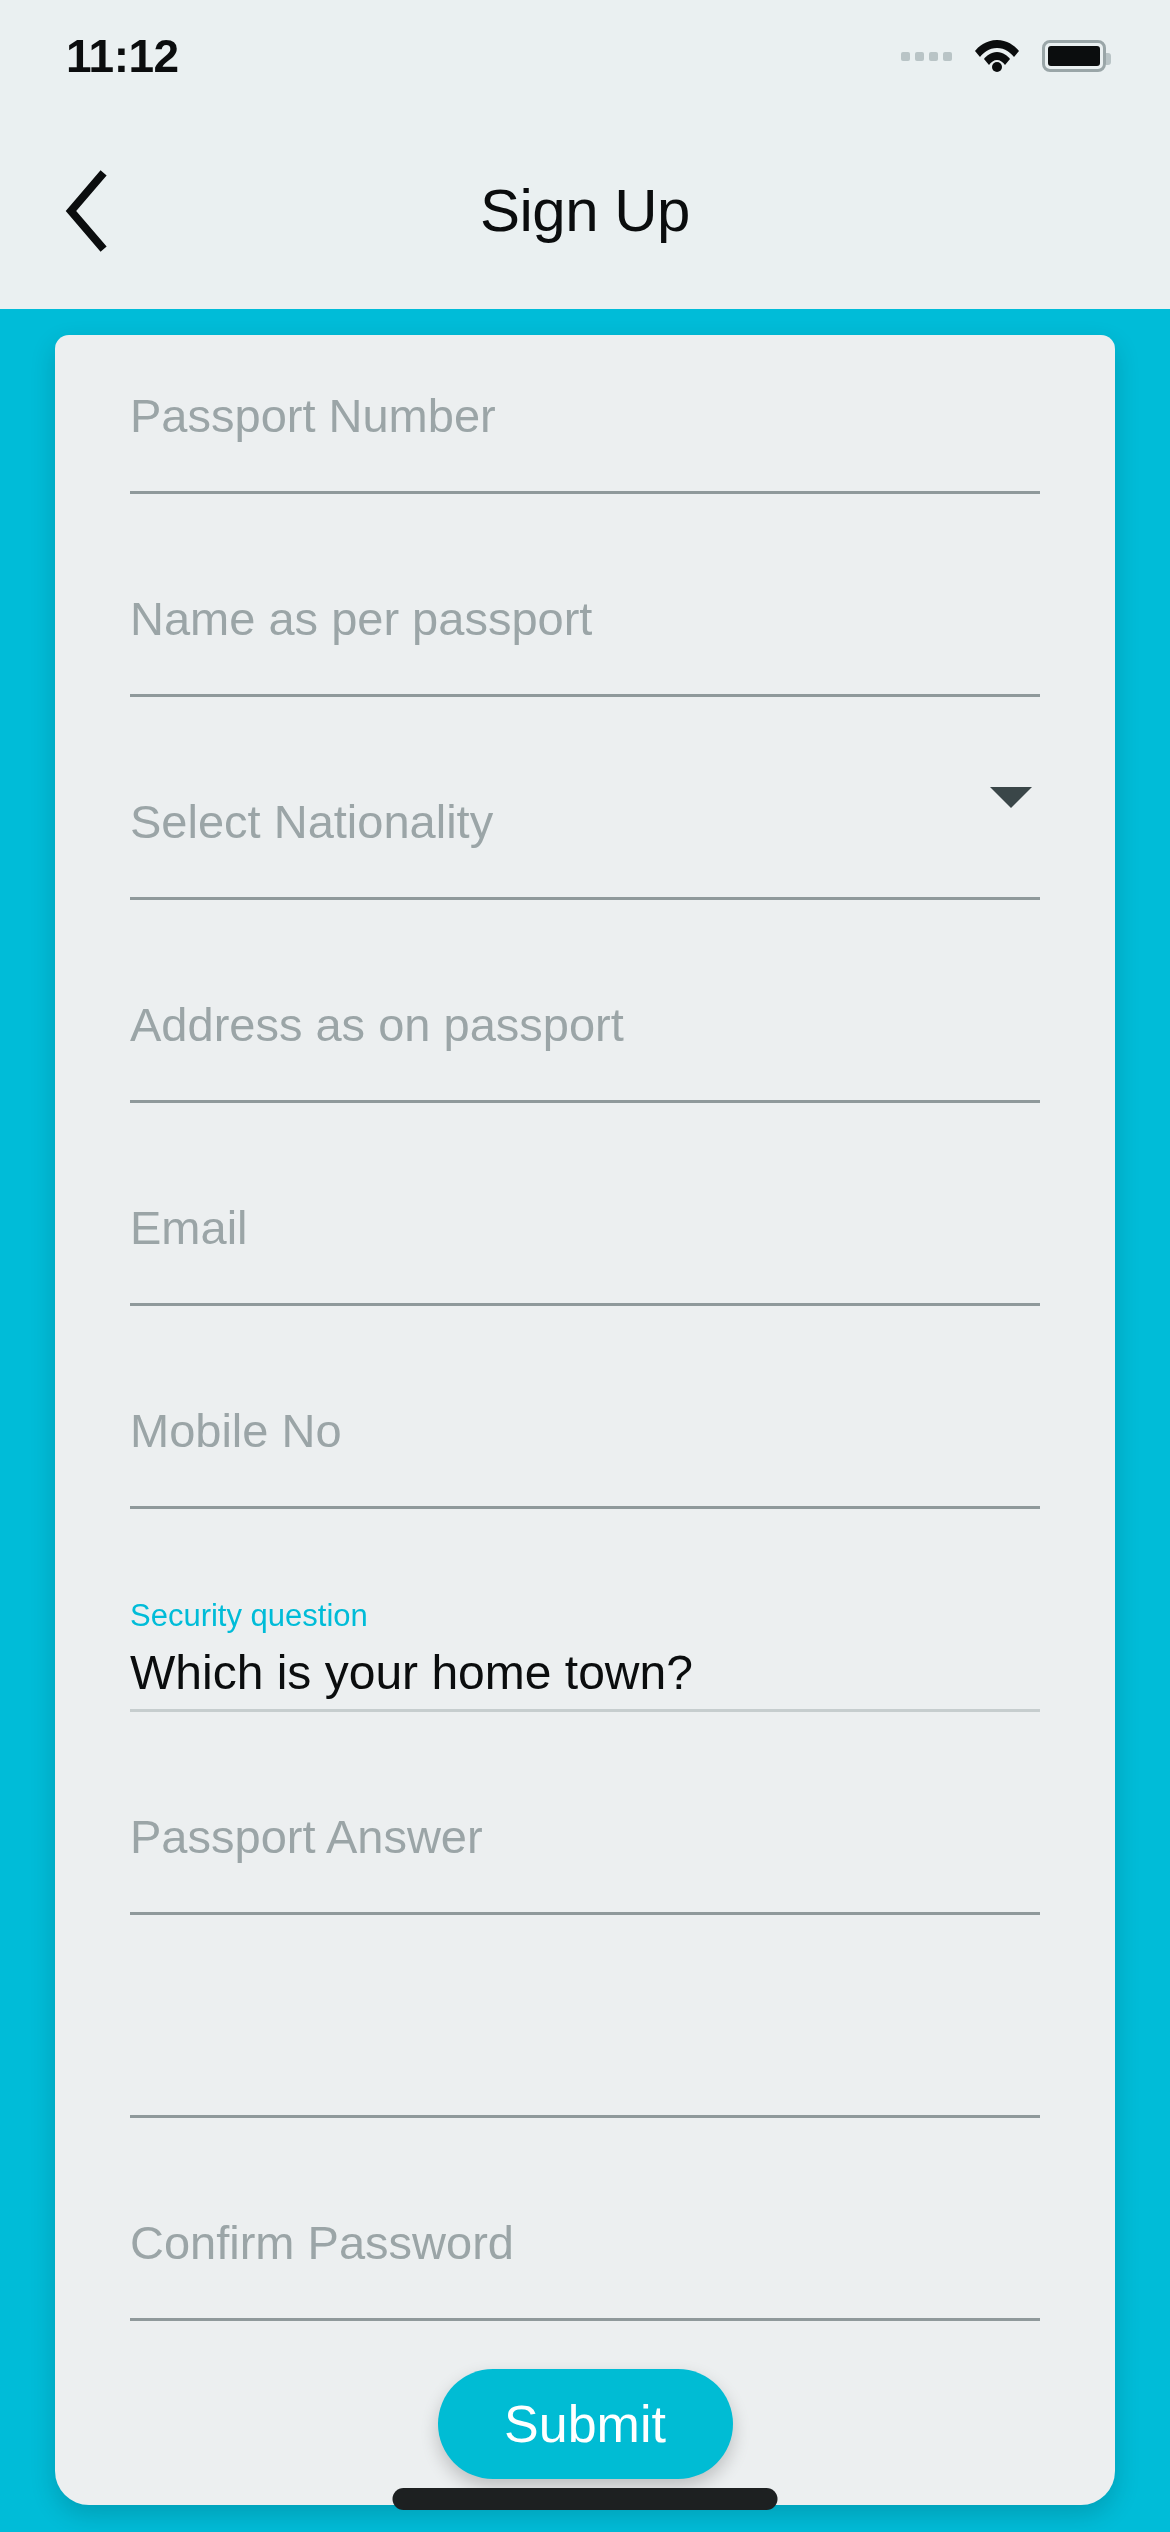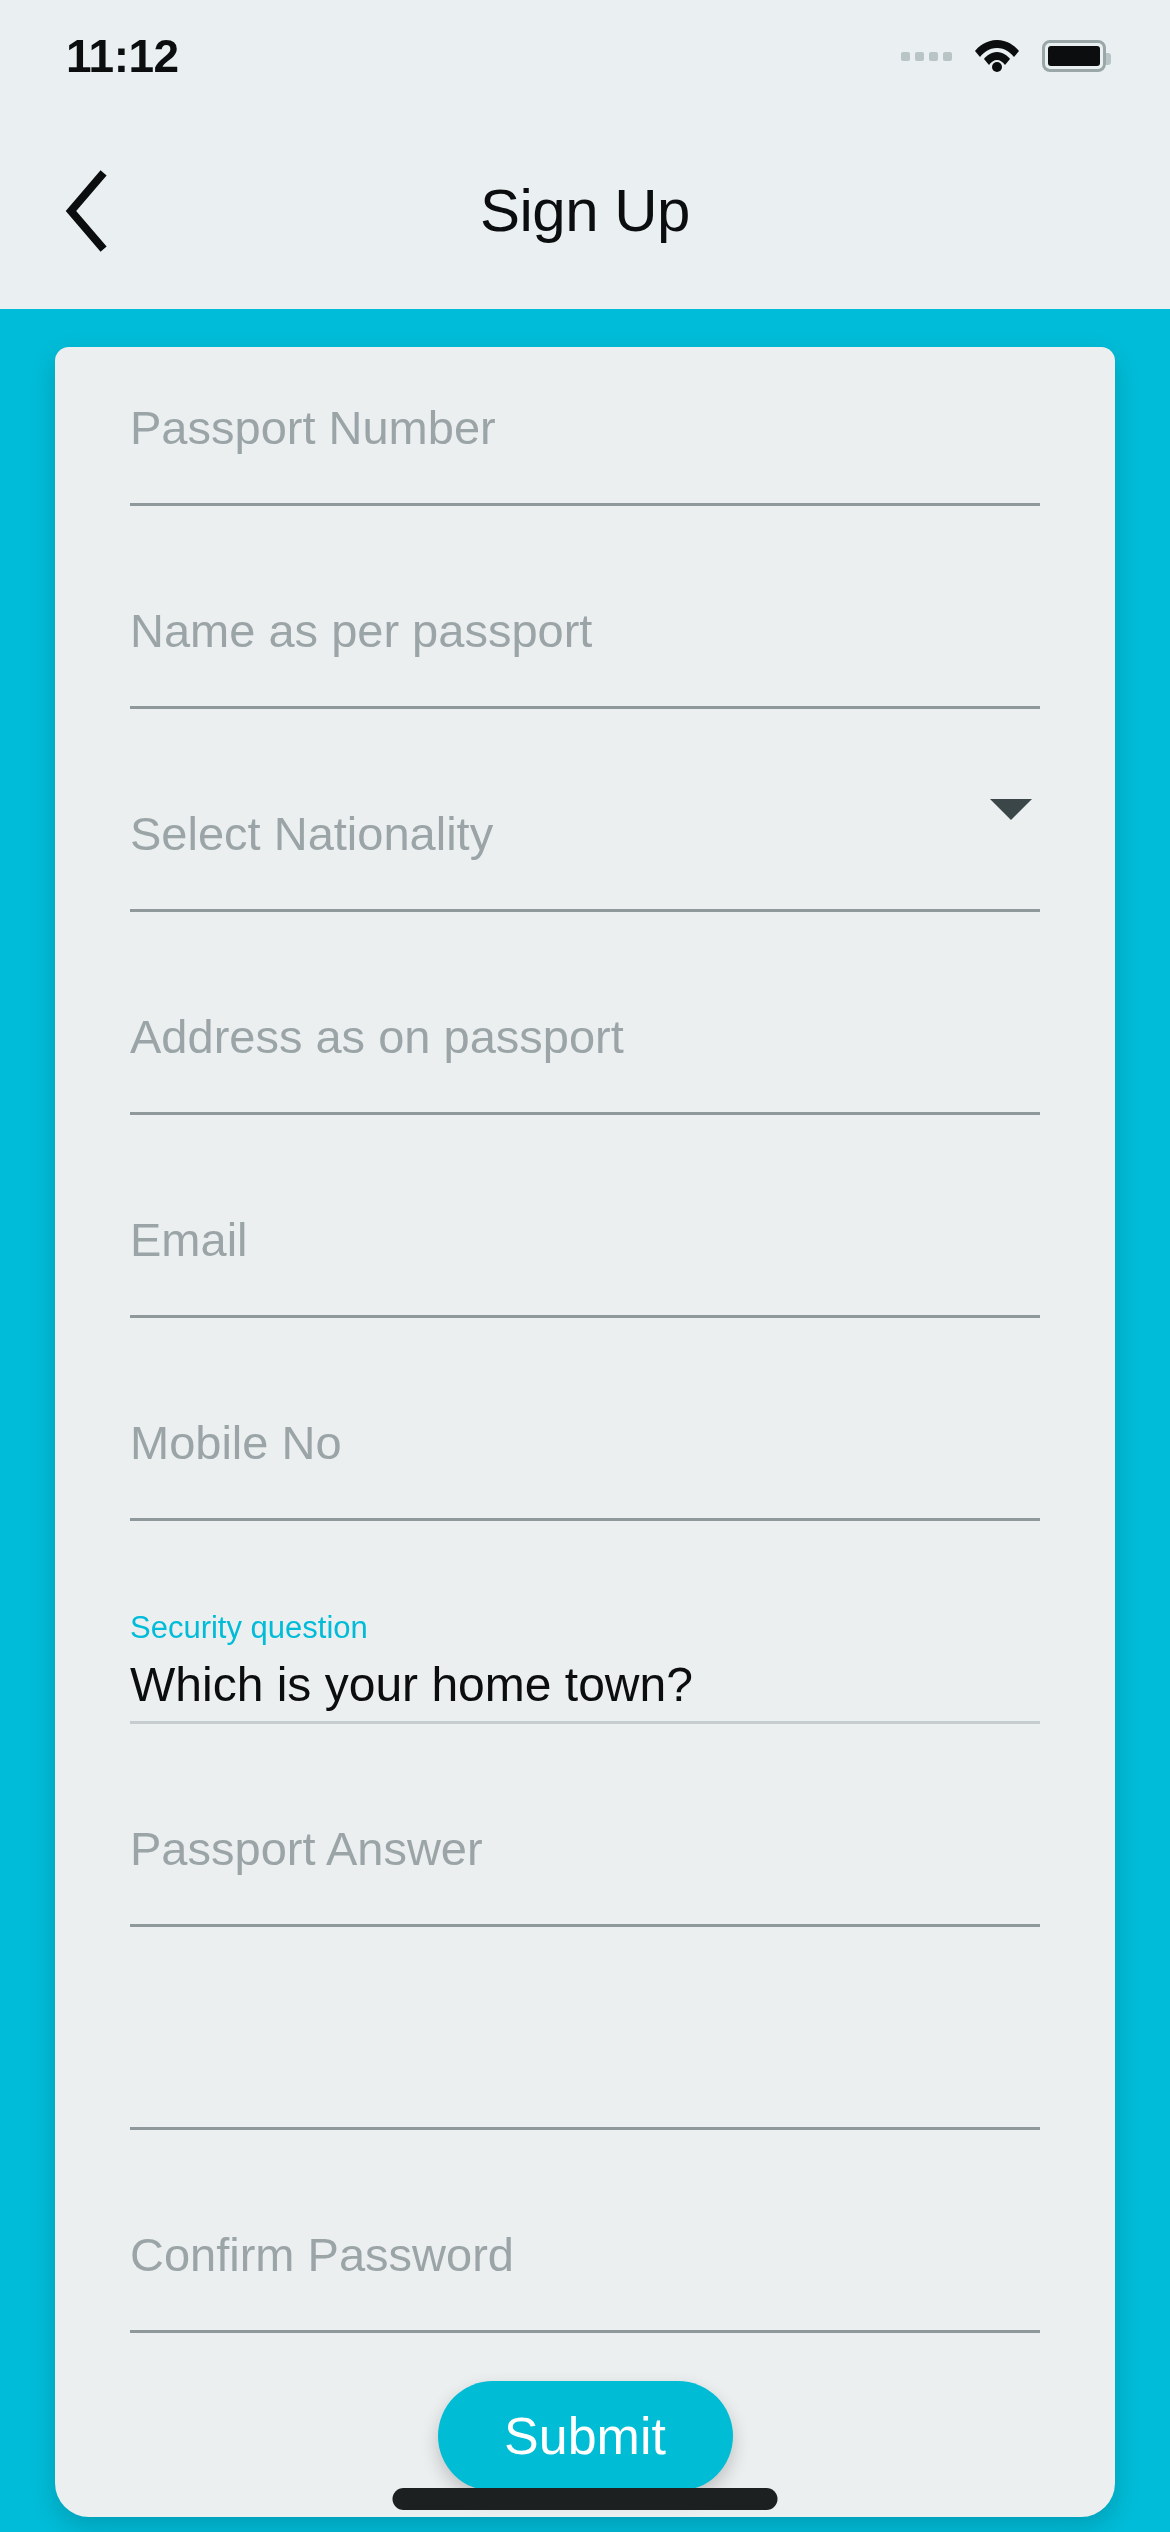--- a/index.html
+++ b/index.html
@@ -69,21 +69,20 @@
 
   
   .card {
     position:absolute;
     left:55px; top:335px;
     width:1060px; height:2170px;
     background:#eceff0;
     border-radius:14px 14px 34px 34px;
     box-shadow:0 10px 26px rgba(0,0,0,0.16);
     overflow:hidden;
-    margin-top:12px;
   }
   .form-scroll {
     position:absolute;
     left:0; top:-44px;
     width:1060px;
     padding:0 75px;
   }
 
   
   .field {

